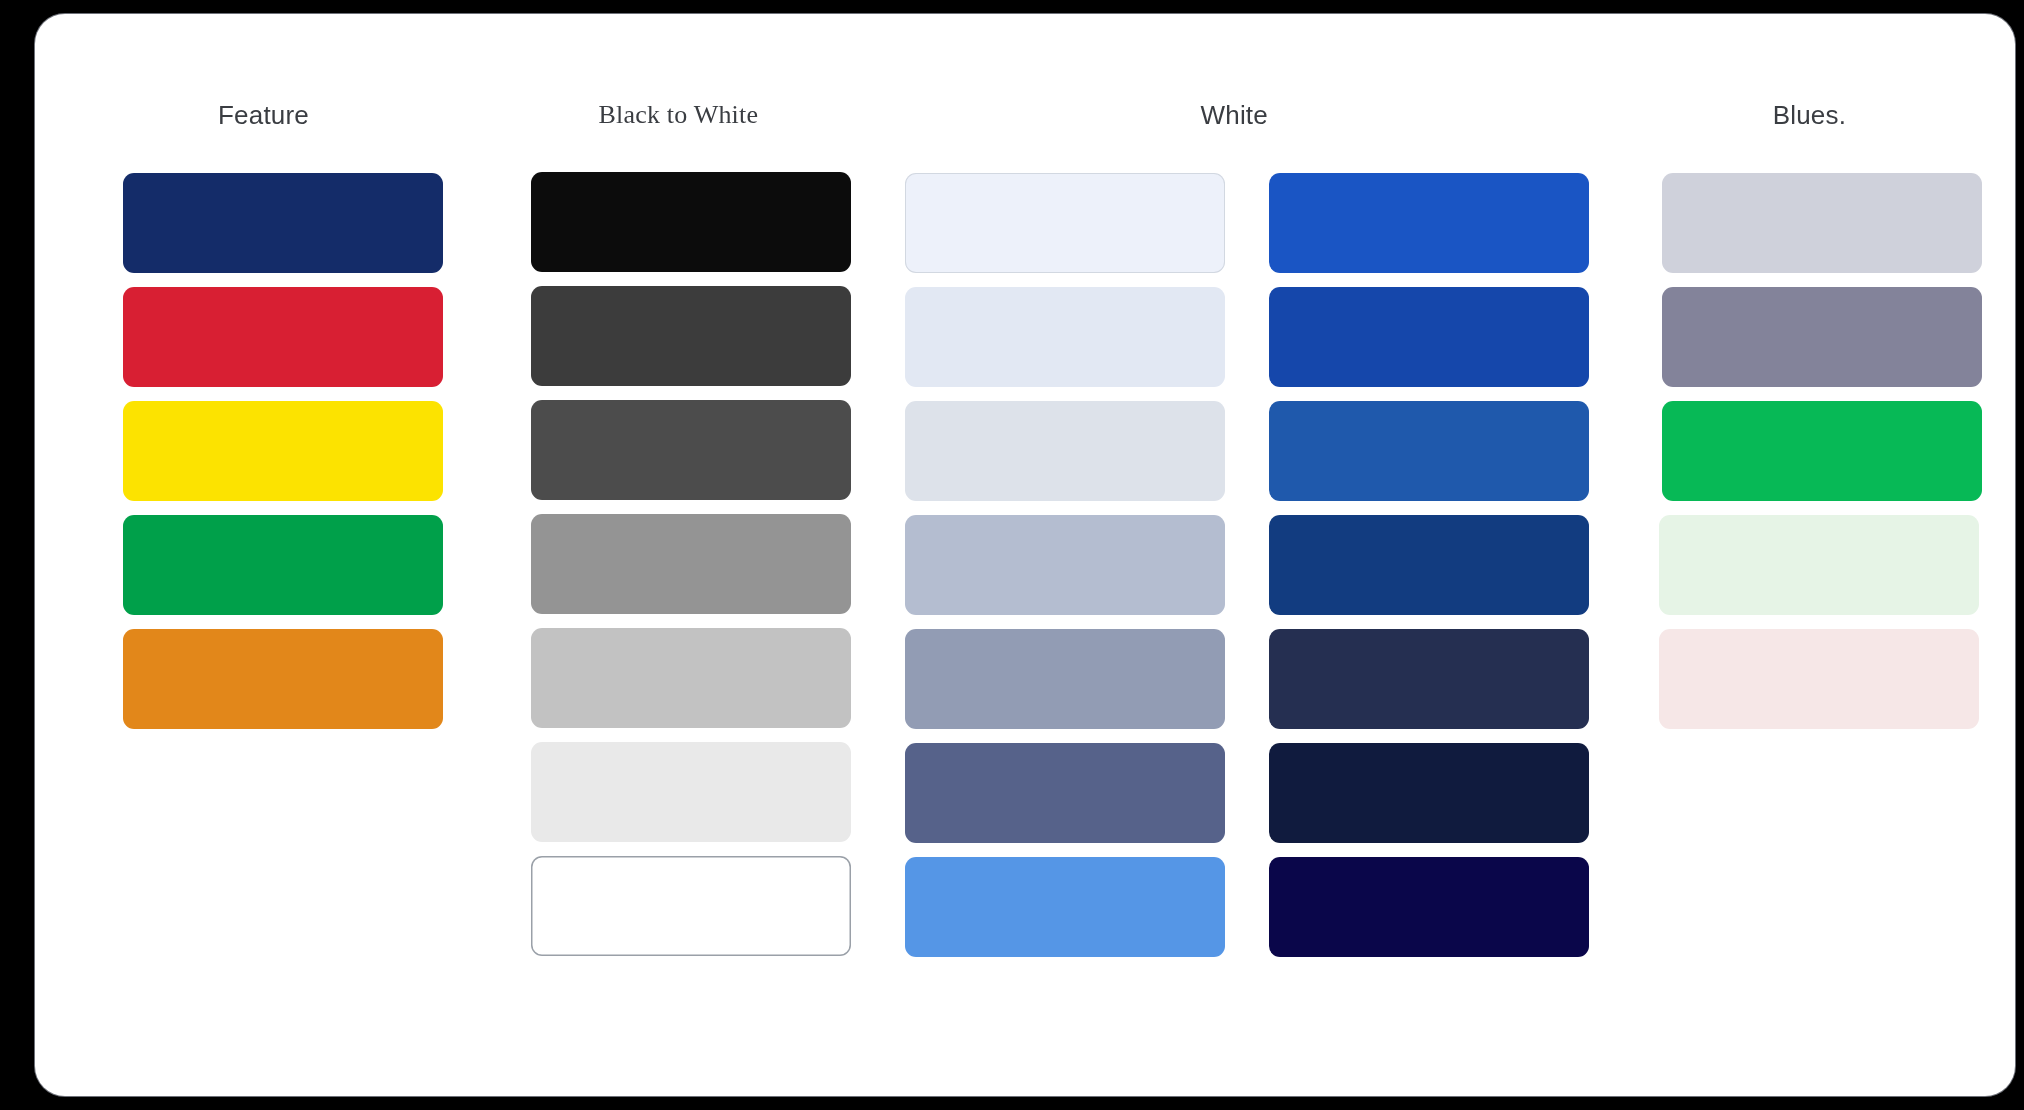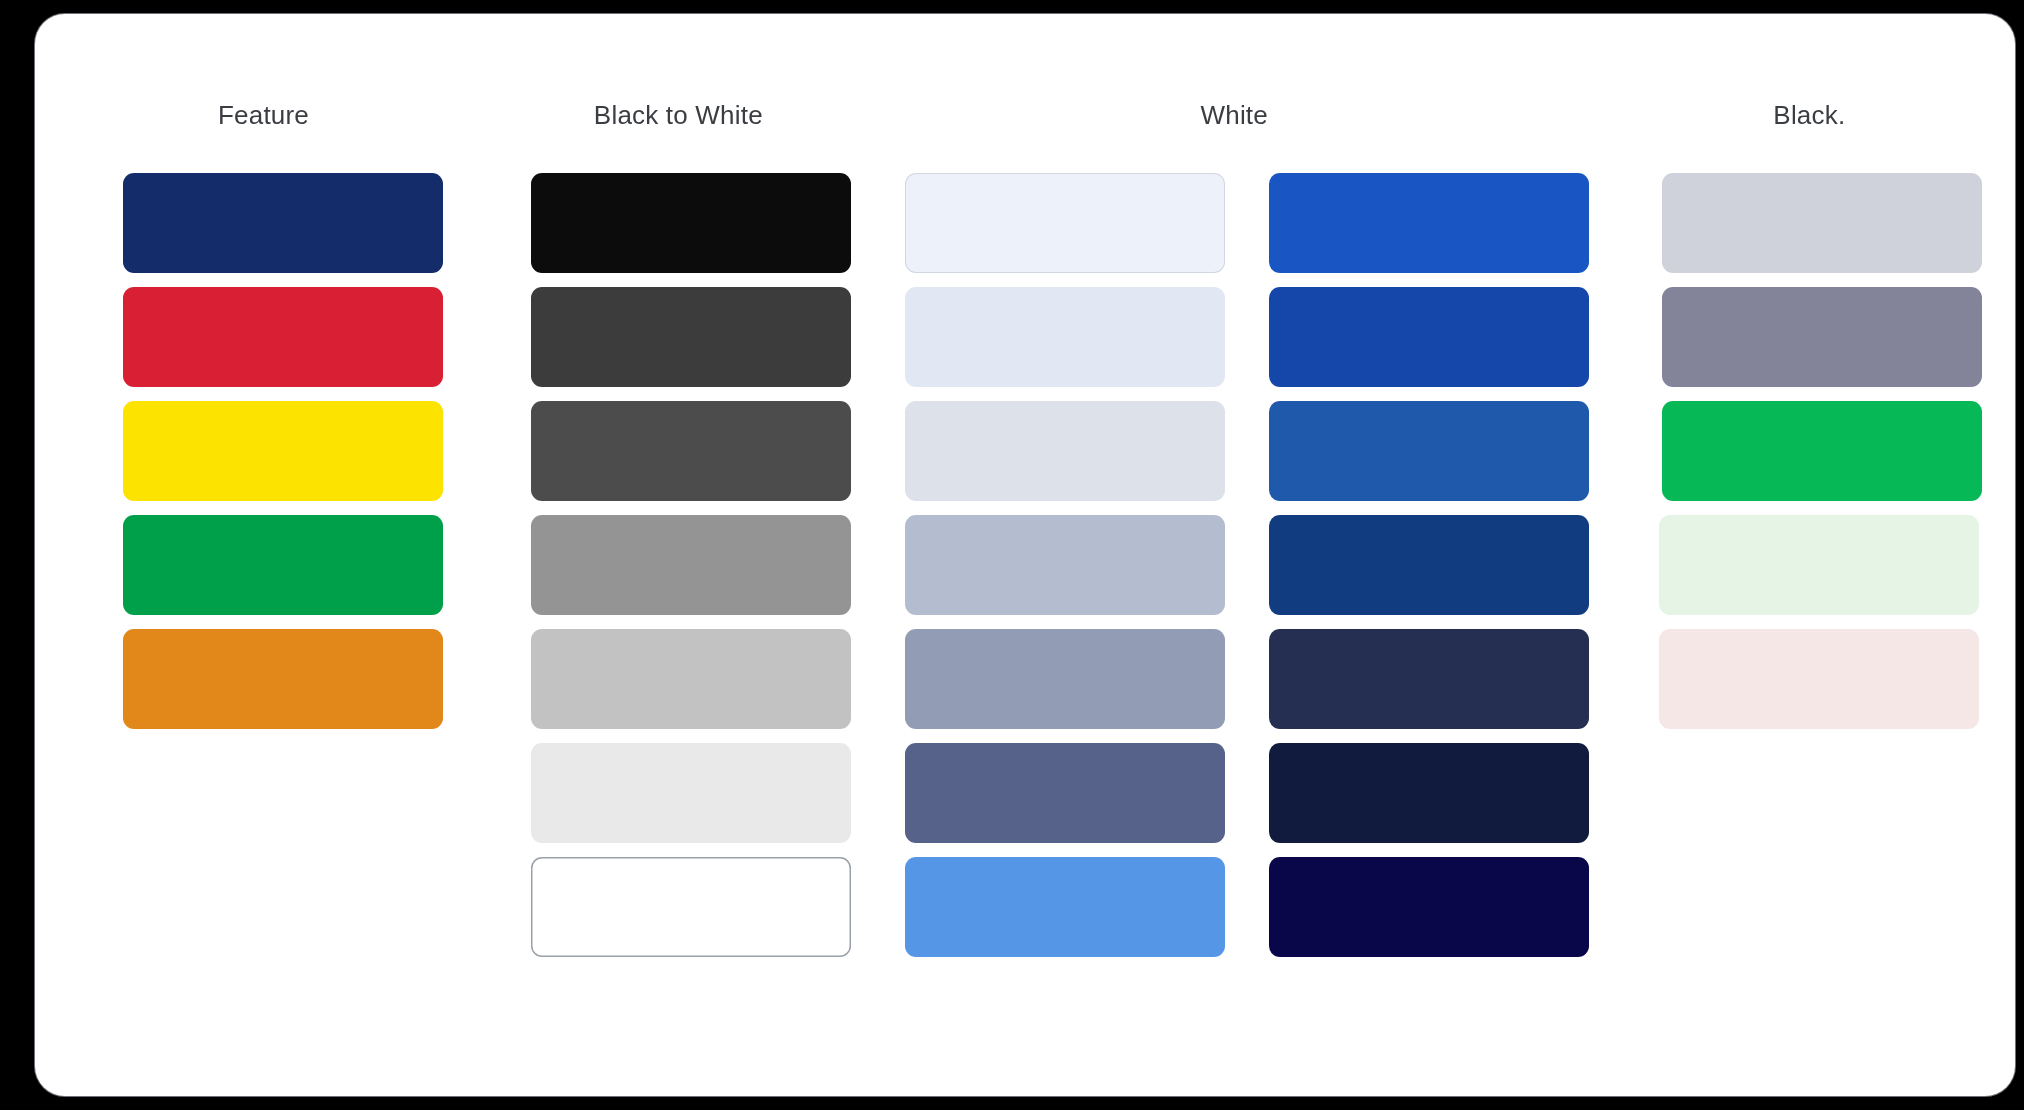--- a/index.html
+++ b/index.html
@@ -53,21 +53,21 @@
   .swatch {
     border-radius: 11px;
     flex: 0 0 auto;
   }
 
   
   #col-feature        { width: 420px; }
   #col-feature .col-head { margin-left: 0px; }
   #col-feature .swatch { width: 320px; height: 100px; }
 
-  #col-bw             { width: 400px; }
+  #col-bw             { width: 400px; font-family: Liberation Serif, serif; }
   #col-bw .swatch     { width: 320px; height: 100px; }
 
   #col-blues          { width: 700px; }
   #col-blues .swatch  { width: 320px; height: 100px; }
 
   #col-misc           { width: 440px; }
   #col-misc .swatch   { width: 320px; height: 100px; }
 
   .swatch.bordered { box-shadow: inset 0 0 0 1.5px #9aa0a8; }
   .swatch.hair     { box-shadow: inset 0 0 0 1px rgba(150,158,170,0.30); }
@@ -125,21 +125,21 @@
             <div class="swatch" style="background: rgb(31, 89, 172);"></div>
             <div class="swatch" style="background: rgb(18, 60, 128);"></div>
             <div class="swatch" style="background: rgb(37, 47, 81);"></div>
             <div class="swatch" style="background: rgb(16, 27, 62);"></div>
             <div class="swatch" style="background: rgb(10, 6, 74);"></div>
           </div>
       </div>
     </div>
 
     <div class="column" id="col-misc">
-      <div class="col-head">Black.</div>
+      <div class="col-head">Blues.</div>
       <div class="sub-cols">
         <div class="swatch-stack">
             <div class="swatch" style="background: rgb(207, 209, 219);"></div>
             <div class="swatch" style="background: rgb(131, 131, 154);"></div>
             <div class="swatch" style="background: rgb(7, 185, 86);"></div>
             <div class="swatch nudge-right" style="background: rgb(230, 244, 230);"></div>
             <div class="swatch nudge-right" style="background: rgb(246, 231, 231);"></div>
           </div>
       </div>
     </div>

